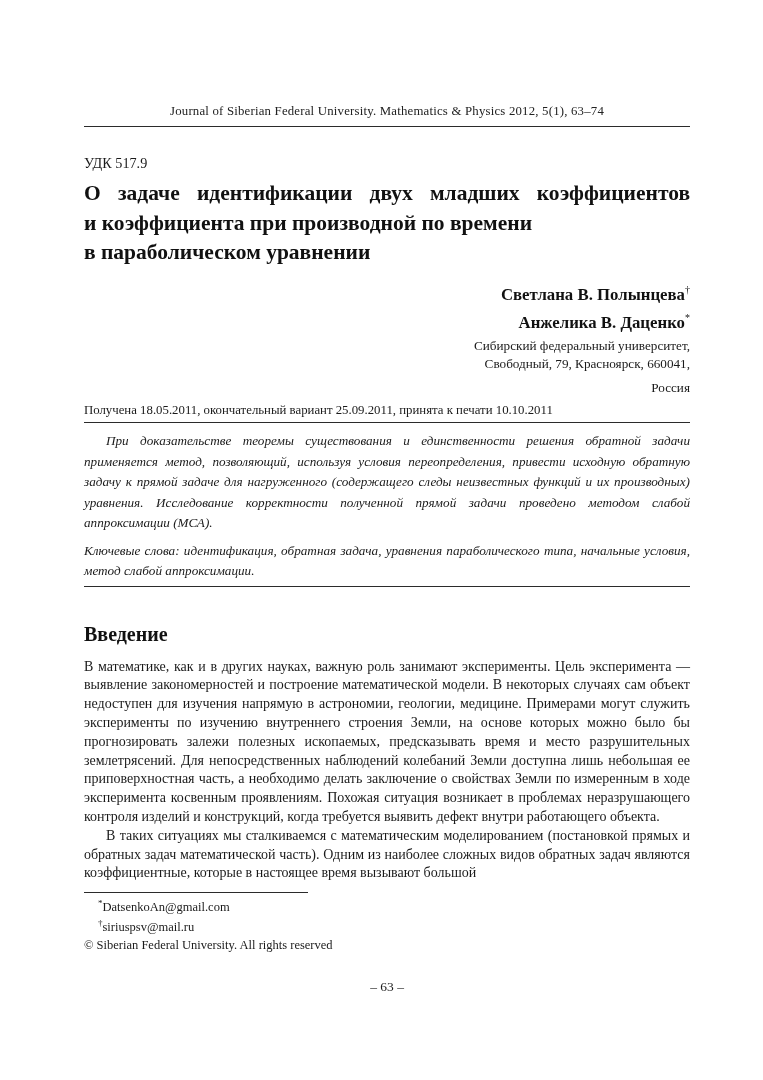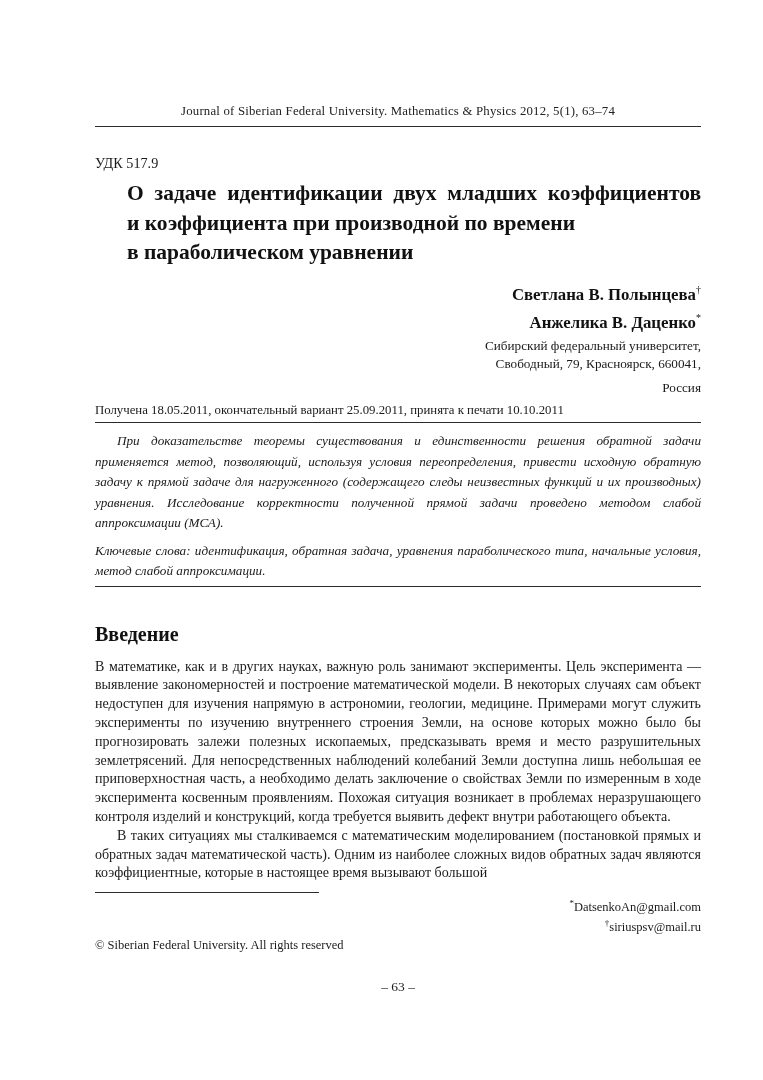--- a/index.html
+++ b/index.html
@@ -11,21 +11,21 @@
     position: relative;
     width: 763px;
     height: 1080px;
     background: #ffffff;
     color: #1a1a1a;
     font-family: "Liberation Serif", "DejaVu Serif", serif;
     overflow: hidden;
   }
   .content {
     position: absolute;
-    left: 95px;
+    left: 84px;
     top: 104px;
     width: 606px;
   }
   .journal-line {
     font-size: 12.8px;
     text-align: center;
     color: #222222;
     letter-spacing: 0.2px;
   }
   .header-rule {
@@ -38,21 +38,21 @@
     margin-top: 28px;
     font-size: 14.2px;
   }
   .title {
     margin: 7px 0 0 0;
     font-size: 21.5px;
     font-weight: bold;
     line-height: 29.5px;
     color: #111111;
   }
-  .title-line { display: block; margin-left: 32px; }
+  .title-line { display: block; }
   .title-line.justified {
     text-align: justify;
     text-align-last: justify;
   }
   .authors-block {
     margin-top: 10px;
     text-align: right;
   }
   .author-name {
     font-size: 16.8px;
@@ -115,21 +115,20 @@
     border: none;
     border-top: 1.1px solid #2b2b2b;
     width: 224px;
     margin: 0 0 3px 0;
     height: 0;
   }
   .footnote-item {
     font-size: 12.5px;
     line-height: 15.8px;
     padding-left: 14px;
-    text-align: right;
   }
   .footnote-item sup { font-size: 9px; }
   .copyright-line {
     font-size: 12.5px;
     line-height: 16px;
     margin-top: 1px;
   }
   .page-number {
     margin-top: 26px;
     text-align: center;

